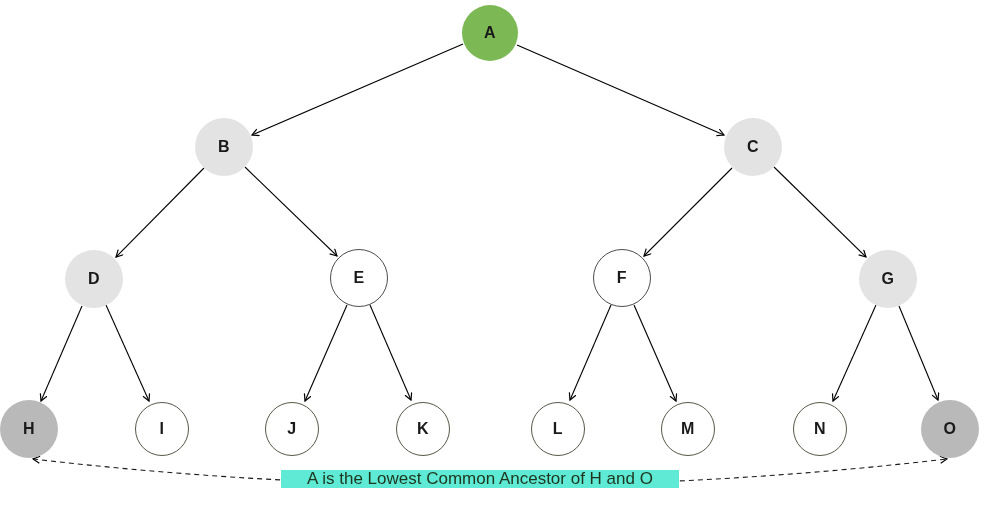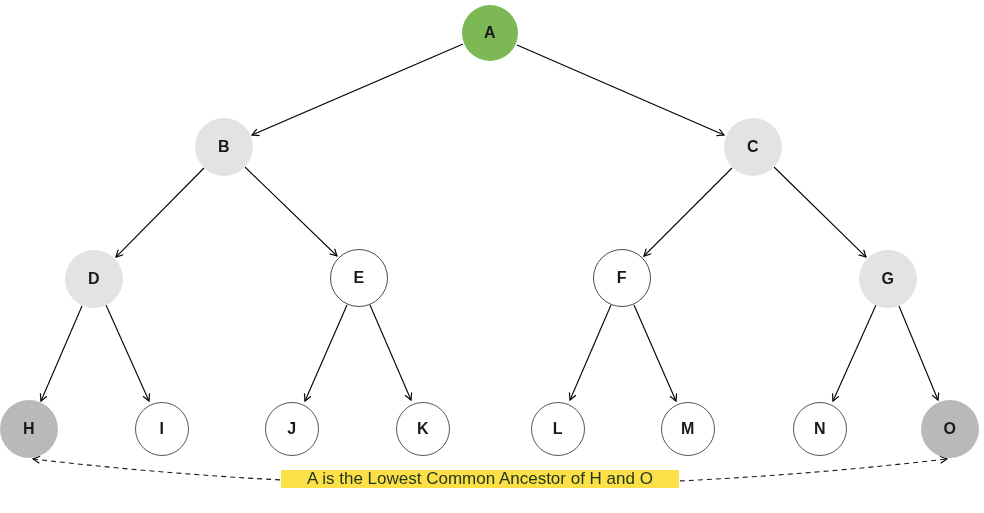--- a/index.html
+++ b/index.html
@@ -29,21 +29,21 @@
   .nH{left:0px;top:400px;}
   .nI{left:135px;top:402px;}
   .nJ{left:265px;top:402px;}
   .nK{left:396px;top:402px;}
   .nL{left:531px;top:402px;}
   .nM{left:661px;top:402px;}
   .nN{left:793px;top:402px;}
   .nO{left:921px;top:400px;}
   .banner{
     position:absolute;left:281px;top:470px;width:398px;height:18px;
-    background:#fde047;color:#1E351E;
+    background:#5eead4;color:#1E351E;
     display:flex;align-items:center;justify-content:center;
     font-size:17px;
   }
 </style>
 </head>
 <body>
 
 <div class="stage">
 
   <svg class="edges" width="984" height="513" viewBox="0 0 984 513" aria-hidden="true">

